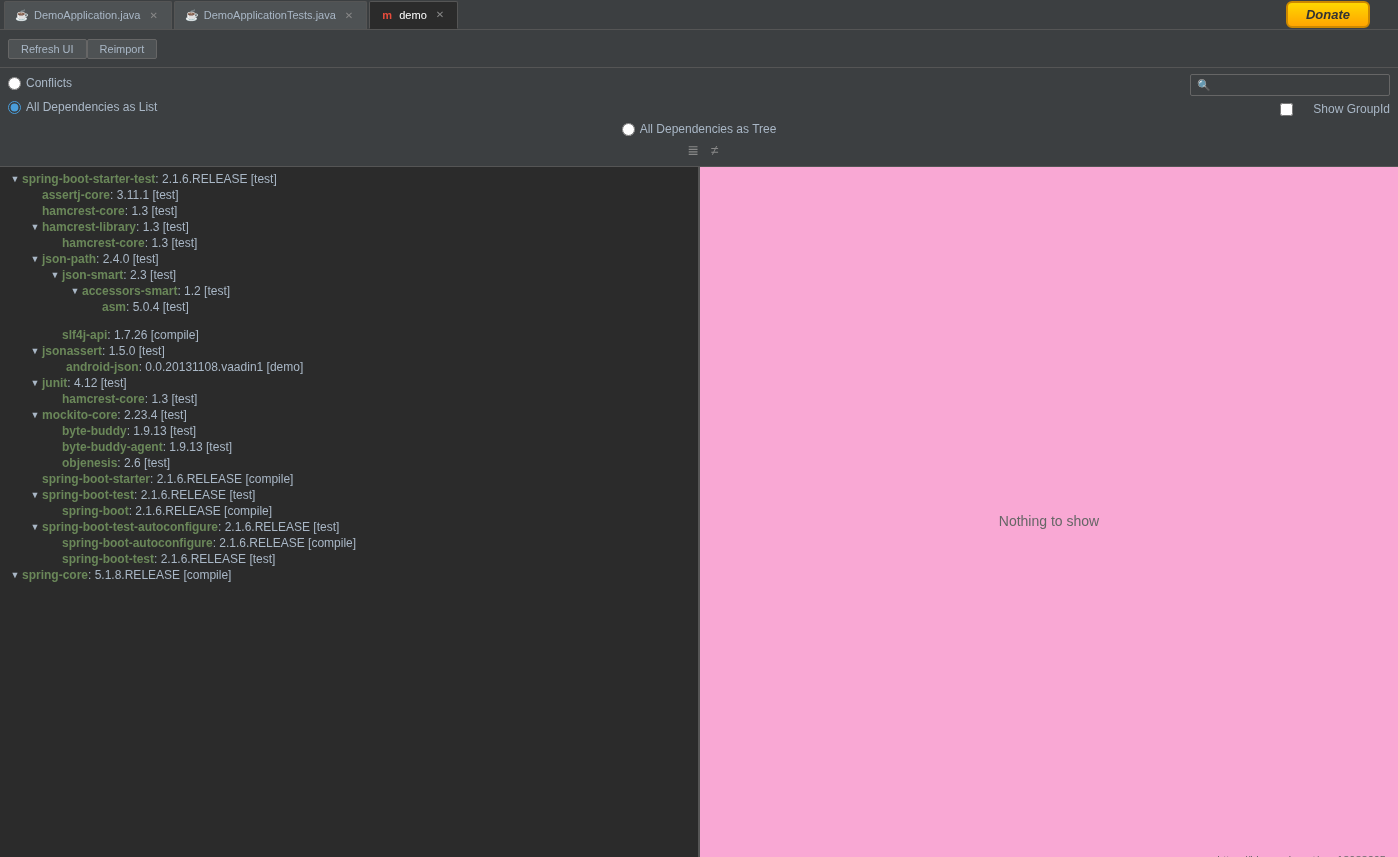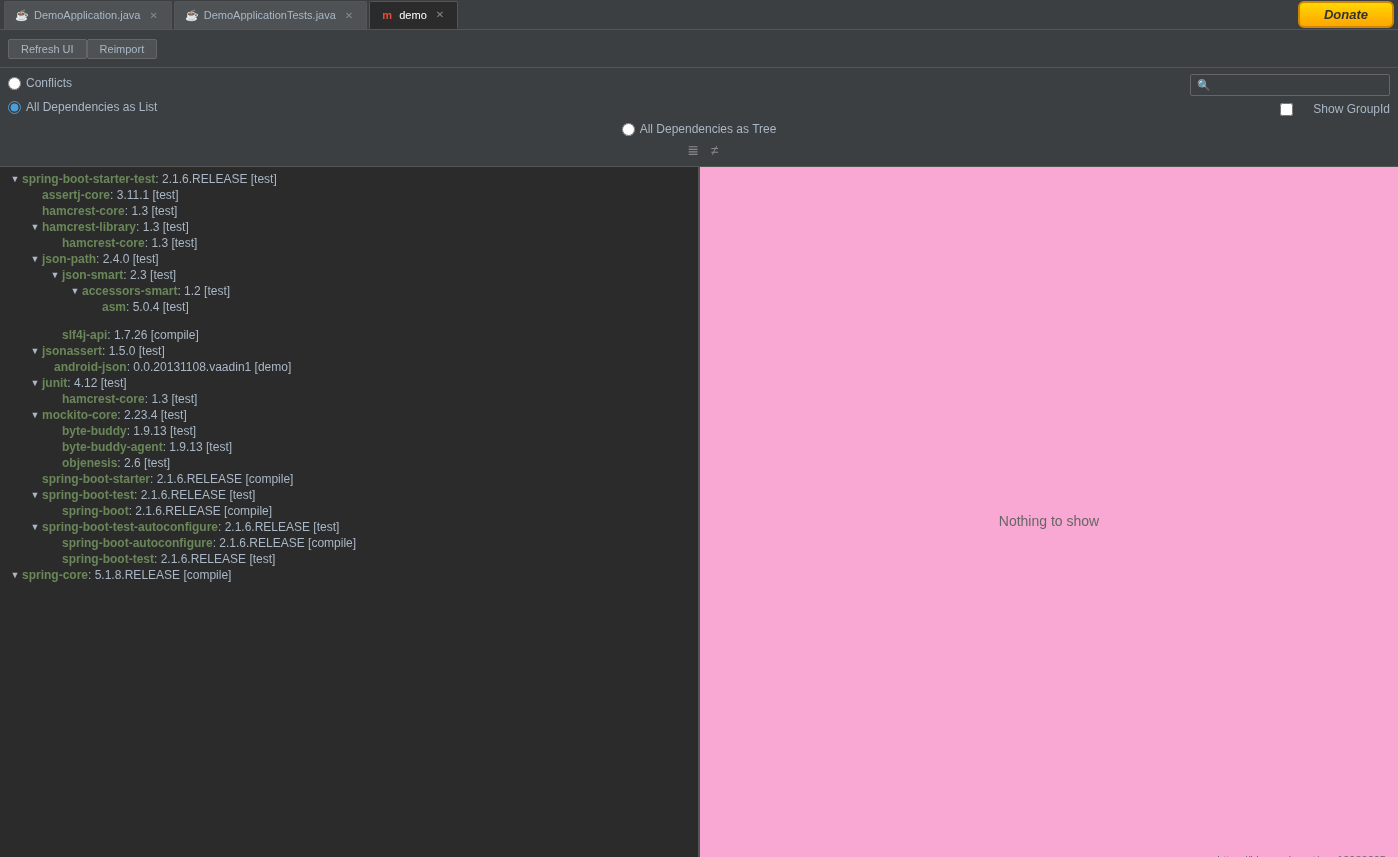--- a/index.html
+++ b/index.html
@@ -58,24 +58,24 @@
     }
     .tab-spacer { flex: 1; }
     
     .donate-btn {
       background: linear-gradient(to bottom, #ffd700, #ffa500);
       color: #333;
       font-weight: bold;
       font-style: italic;
       border: 2px solid #cc8800;
       border-radius: 6px;
-      padding: 4px 24px;
+      padding: 4px 18px;
       font-size: 13px;
       cursor: pointer;
-      margin-right: 0;
+      margin-right: 24px;
     }
     
     .toolbar {
       display: flex;
       align-items: center;
       background: #3c3f41;
       height: 38px;
       padding: 0 8px;
       border-bottom: 1px solid #555;
     }
@@ -324,21 +324,21 @@
       <div class="tree-item" style="padding-left: 48px; margin-top: 12px;">
         <span class="tree-arrow"></span>
         <span class="dep-name" style="color: rgb(106, 135, 89);">slf4j-api</span>
         <span class="dep-version" style="color: rgb(169, 183, 198);"> : 1.7.26 [compile]</span>
       </div>
       <div class="tree-item" style="padding-left: 28px;">
         <span class="tree-arrow" style="color: rgb(169, 183, 198);">▼</span>
         <span class="dep-name" style="color: rgb(106, 135, 89);">jsonassert</span>
         <span class="dep-version" style="color: rgb(169, 183, 198);"> : 1.5.0 [test]</span>
       </div>
-      <div class="tree-item" style="padding-left: 40px;">
+      <div class="tree-item" style="padding-left: 52px;">
         <span class="tree-arrow"></span>
         <span class="dep-name" style="color: rgb(106, 135, 89);">android-json</span>
         <span class="dep-version" style="color: rgb(169, 183, 198);"> : 0.0.20131108.vaadin1 [demo]</span>
       </div>
       <div class="tree-item" style="padding-left: 28px;">
         <span class="tree-arrow" style="color: rgb(169, 183, 198);">▼</span>
         <span class="dep-name" style="color: rgb(106, 135, 89);">junit</span>
         <span class="dep-version" style="color: rgb(169, 183, 198);"> : 4.12 [test]</span>
       </div>
       <div class="tree-item" style="padding-left: 48px;">

